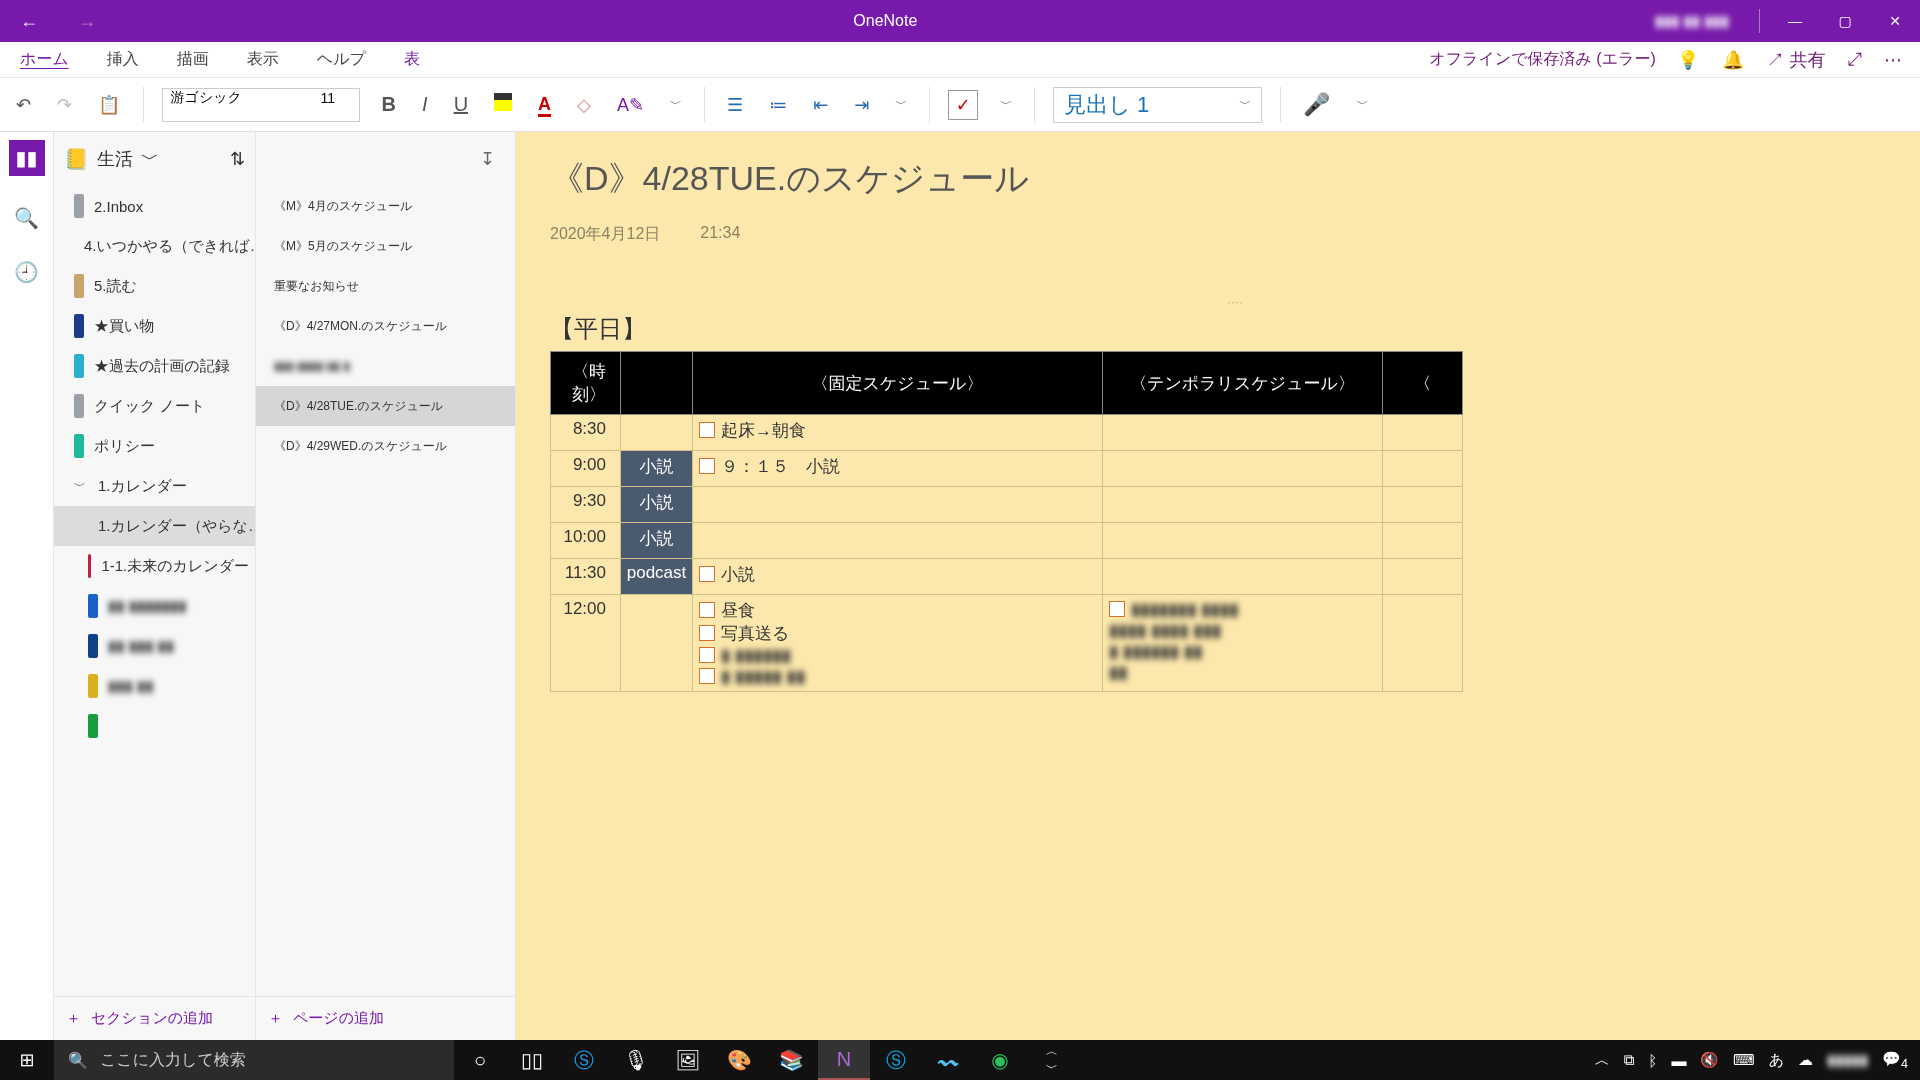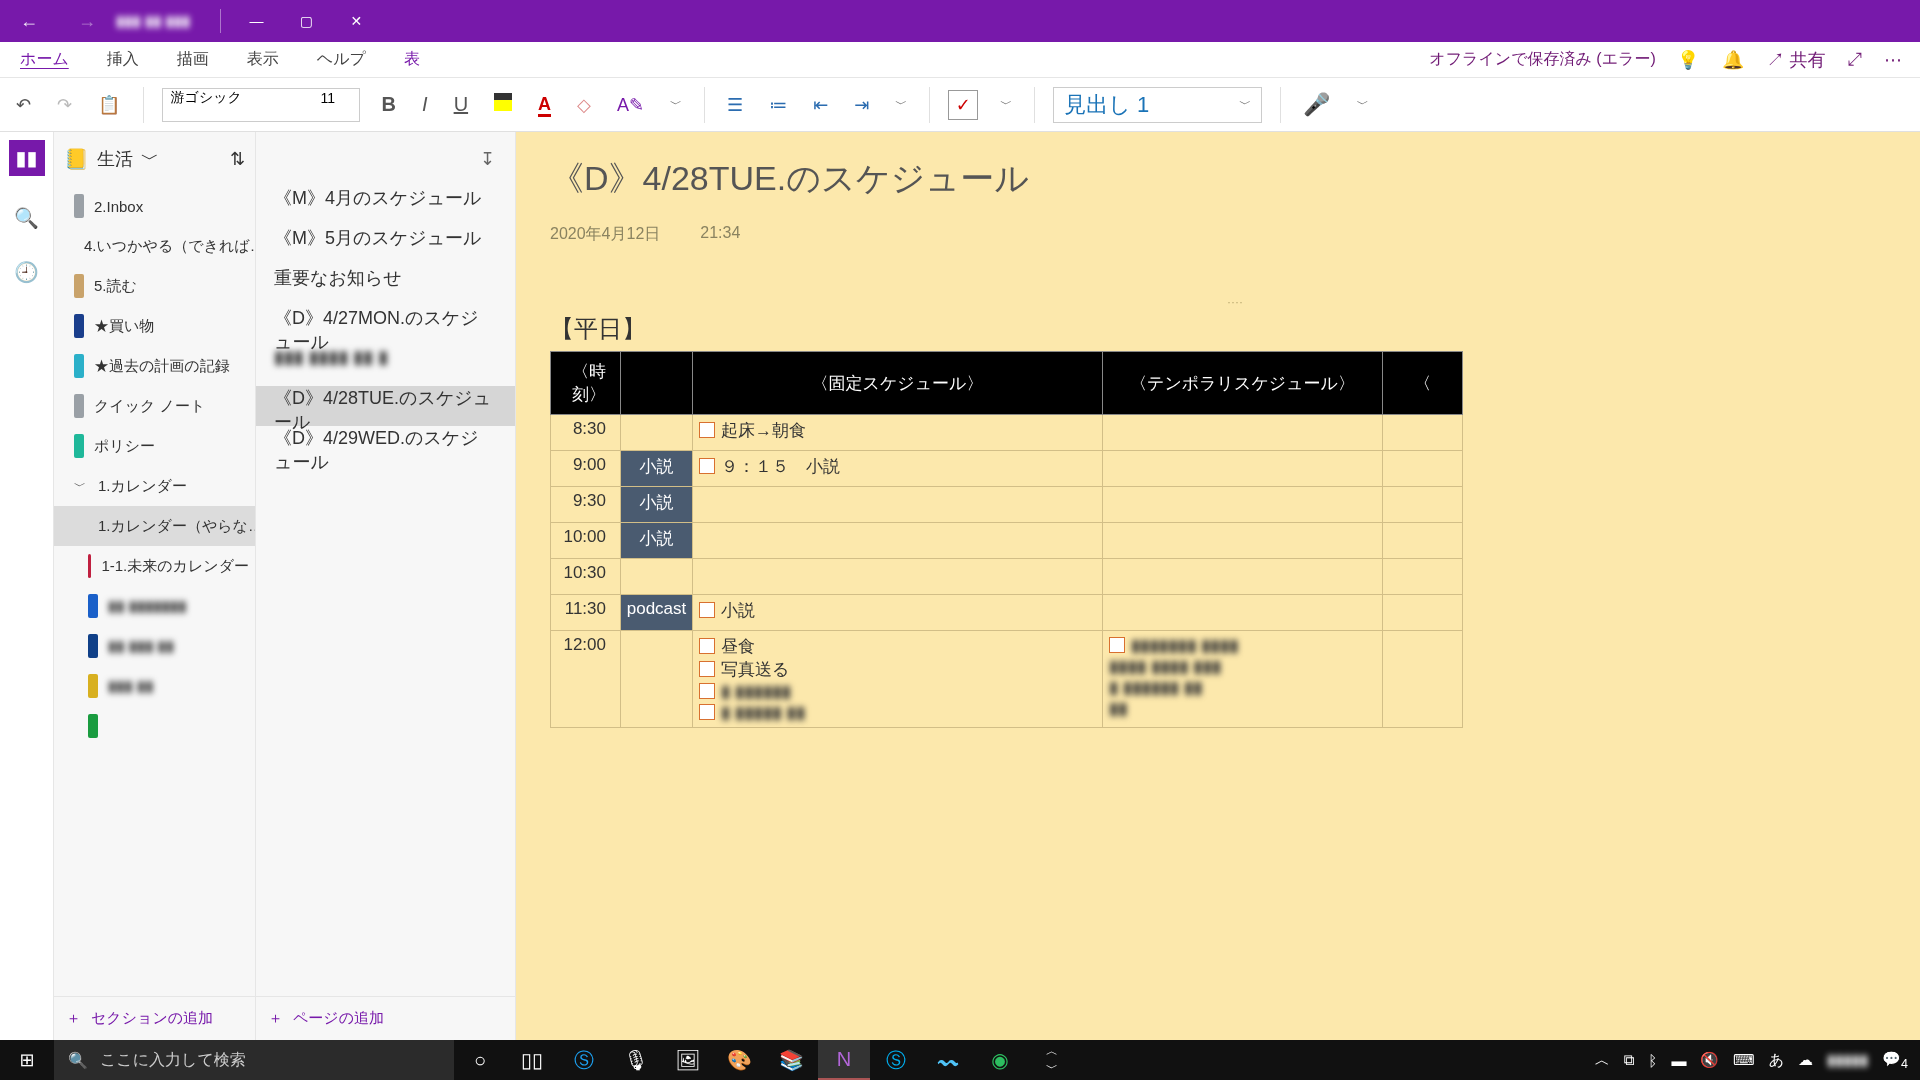--- a/index.html
+++ b/index.html
@@ -50,21 +50,21 @@
 .nav-col .items { flex: 1; overflow: hidden; }
 .section { height: 40px; display: flex; align-items: center; padding: 0 6px 0 20px; gap: 10px; font-size: 15px; color: #333; cursor: pointer; white-space: nowrap; overflow: hidden; text-overflow: ellipsis; }
 .section .tab-ic { width: 10px; height: 24px; border-radius: 2px; }
 .section.selected { background: #dcdcdc; }
 .section.indent { padding-left: 34px; }
 .section .exp { width: 14px; font-size: 12px; color: #555; }
 .addbar { height: 44px; display: flex; align-items: center; padding: 0 12px; gap: 10px; color: #7719AA; font-size: 15px; border-top: 1px solid #e6e6e6; cursor: pointer; }
 
 .pages-col { width: 260px; background: #f7f7f7; border-right: 1px solid #e6e6e6; display: flex; flex-direction: column; }
 .pages-col .toprow { height: 54px; display: flex; align-items: center; justify-content: flex-end; padding: 0 20px; font-size: 18px; color: #666; }
-.page { height: 40px; display: flex; padding: 0 18px; font-size: 18px; color: #333; cursor: pointer; }
+.page { height: 40px; display: flex; align-items: center; padding: 0 18px; font-size: 12px; color: #333; cursor: pointer; }
 .page.selected { background: #d6d6d6; }
 
 
 .content { flex: 1; background: #fce8ac; padding: 24px 0 0 34px; overflow: hidden; position: relative; }
 .content .ptitle { font-size: 34px; color: #555; font-weight: 400; }
 .content .pmeta { margin-top: 22px; color: #8a8360; font-size: 16px; display: flex; gap: 40px; }
 .content .dots { text-align: center; color: #b8a870; font-size: 12px; margin: 50px 0 4px; }
 .content .subh { font-size: 24px; color: #333; margin-bottom: 6px; }
 
 table.sched { border-collapse: collapse; }
@@ -89,20 +89,21 @@
 .taskbar .tray { margin-left: auto; display: flex; align-items: center; gap: 14px; padding: 0 12px; font-size: 15px; }
 </style>
 </head>
 <body>
 
 <div class="titlebar">
   <div class="nav">
     <span class="arrow">←</span>
     <span class="arrow" style="opacity:.4">→</span>
   </div>
+  <div class="title">OneNote</div>
   <div class="user blur">▮▮▮ ▮▮ ▮▮▮</div>
   <div class="divider"></div>
   <div class="winbtns">
     <div>—</div>
     <div>▢</div>
     <div>✕</div>
   </div>
 </div>
 
 <div class="menubar">
@@ -310,27 +311,20 @@
           <tr>
             <td class="col-time">10:00</td>
             <td class="col-fixed1" style="padding:0">
               <span class="block">小説</span>
             </td>
             <td class="col-fixed2"></td>
             <td class="col-temp"></td>
             <td class="col-last"></td>
           </tr>
           <tr>
-            <td class="col-time">10:30</td>
-            <td class="col-fixed1" style="padding:0"></td>
-            <td class="col-fixed2"></td>
-            <td class="col-temp"></td>
-            <td class="col-last"></td>
-          </tr>
-          <tr>
             <td class="col-time">11:30</td>
             <td class="col-fixed1" style="padding:0">
               <span class="block">podcast</span>
             </td>
             <td class="col-fixed2"><span class="cb"></span>小説</td>
             <td class="col-temp"></td>
             <td class="col-last"></td>
           </tr>
           <tr>
             <td class="col-time">12:00</td>

